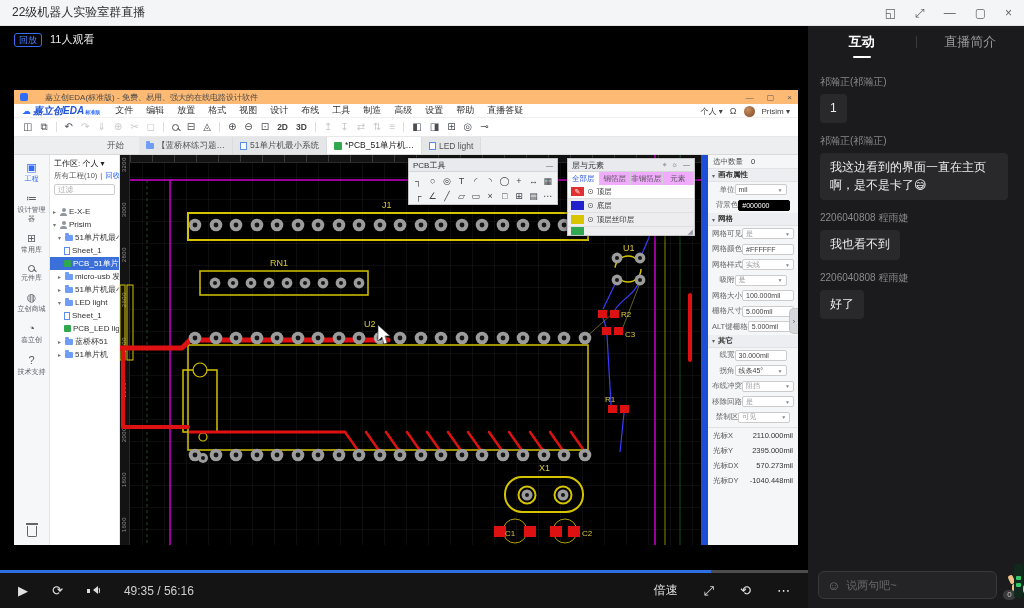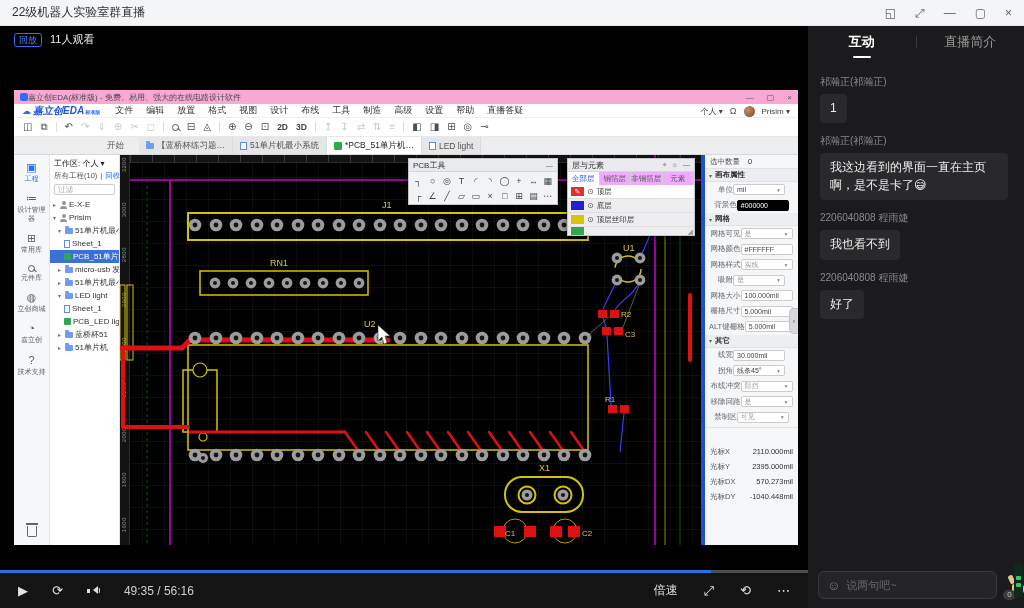--- a/index.html
+++ b/index.html
@@ -50,21 +50,21 @@
   .chat-input input::placeholder{color:#68686a}
   .like-btn{position:relative;width:24px;height:24px;cursor:pointer;flex-shrink:0}
   .t-stick{position:absolute;left:3px;top:2px;width:5px;height:9px;background:#f0c089;border-radius:2px;transform:rotate(-25deg)}
   .t-fist{position:absolute;left:6px;bottom:3px;width:12px;height:10px;background:#f0c089;border-radius:2px 4px 4px 2px}
   .like-badge{position:absolute;left:-3px;bottom:-3px;background:#3a3a3d;color:#c6c6c6;font-size:8px;border-radius:6px;padding:0 4px;line-height:10px}
   .mini-widget{position:absolute;right:1px;bottom:10px;width:9px;height:34px;background:#10291c;border-radius:3px;display:flex;flex-direction:column;align-items:center;justify-content:center;gap:3px;cursor:pointer}
   .mini-widget i{display:block;width:5px;height:4px;background:#35c96d;border-radius:1px}
 
   
   .eda{position:absolute;left:14px;top:64px;width:784px;height:455px;background:#fff;z-index:4;font-size:9px}
-  .eda-title{height:14px;background:#f9a8d4;display:flex;align-items:center;gap:0;padding:0 6px}
+  .eda-title{height:14px;background:#fdba74;display:flex;align-items:center;gap:17px;padding:0 6px}
   .app-ic{width:8px;height:8px;background:#2e6bff;border-radius:2px;flex-shrink:0}
   .eda-title .tt{font-size:8px;color:#4a4a4a;white-space:nowrap}
   .eda-title .ctr{margin-left:auto;display:flex;gap:13px;color:#555;font-size:8px}
   .eda-menu{height:14px;background:#fff;display:flex;align-items:center;padding:0 8px;position:relative;border-bottom:1px solid #efefef}
   .logo{color:#2356d6;font-weight:bold;font-style:italic;font-size:10px;display:flex;align-items:baseline;white-space:nowrap}
   .logo .cloud{font-style:normal;color:#2e6bff;margin-right:2px;font-size:9px}
   .logo sup{font-size:5px;font-style:normal;margin-left:1px;color:#2e6bff}
   .menus{display:flex;gap:13px;margin-left:15px;font-size:9px;color:#333;white-space:nowrap}
   .menus span{cursor:pointer}
   .acc{position:absolute;right:8px;top:0;height:14px;display:flex;align-items:center;gap:7px;font-size:8px;color:#444}
@@ -96,21 +96,21 @@
   .trash{position:absolute;bottom:8px;left:50%;transform:translateX(-50%);width:10px;height:11px;border:1px solid #666;border-top:none;border-radius:0 0 2px 2px;cursor:pointer}
   .trash::before{content:'';position:absolute;top:-3px;left:-2px;width:12px;height:1.5px;background:#666}
 
   .proj{width:70px;background:#fff;border-right:1px solid #e4e4e4;display:flex;flex-direction:column;overflow:hidden;font-size:8px;color:#333}
   .proj-head{padding:3px 4px 0;white-space:nowrap;color:#222;display:flex;align-items:center;gap:2px;cursor:pointer}
   .proj-sub{padding:2px 4px 0;font-size:7.5px;color:#555;white-space:nowrap;display:flex;gap:3px;overflow:hidden}
   .proj-sub .link{color:#2e6bff;cursor:pointer}
   .filter{margin:3px 4px 2px;height:11px;border:1px solid #ccc;border-radius:2px;display:flex;align-items:center;padding:0 3px;background:#fff}
   .filter input{border:none;outline:none;width:100%;font-size:7.5px;color:#333;background:transparent}
   .filter input::placeholder{color:#aaa}
-  .tree{flex:1;overflow:hidden;margin-top:1px}
+  .tree{flex:1;overflow:hidden;margin-top:8px}
   .trow{height:13px;display:flex;align-items:center;gap:2px;padding-left:3px;white-space:nowrap;overflow:hidden;color:#333;cursor:pointer}
   .trow.i1{padding-left:8px}.trow.i2{padding-left:14px}
   .trow .arr{font-size:6px;color:#777;width:5px;flex-shrink:0}
   .trow.sel{background:#3b6fd9;color:#fff}
   .ic-user{width:7px;height:8px;position:relative;flex-shrink:0}
   .ic-user::before{content:'';position:absolute;left:1.5px;top:0;width:4px;height:4px;border-radius:50%;background:#9096a0}
   .ic-user::after{content:'';position:absolute;left:0;bottom:0;width:7px;height:3px;border-radius:3px 3px 0 0;background:#9096a0}
   .ic-folder{width:8px;height:6px;background:#6f9df5;border-radius:1px;position:relative;flex-shrink:0;margin-top:1px}
   .ic-folder::before{content:'';position:absolute;top:-2px;left:0;width:4px;height:2px;background:#6f9df5;border-radius:1px 1px 0 0}
   .ic-sheet{width:6px;height:8px;border:1px solid #5b8def;background:#fff;flex-shrink:0}
@@ -134,32 +134,32 @@
   .lay-tabs{display:flex;height:13px;background:#f0abfc;font-size:7.5px;color:#555}
   .lay-tab{flex:1;display:flex;align-items:center;justify-content:center;border-right:1px solid #d0d0d4;cursor:pointer;white-space:nowrap}
   .lay-tab.active{background:#fff;color:#2356d6}
   .lay-row{height:14px;display:flex;align-items:center;gap:3px;padding:0 3px;font-size:7.5px;color:#333;background:#ededf0;border-bottom:1px solid #e0e0e3;cursor:pointer}
   .lay-row.part{height:8px;overflow:hidden;border-bottom:none}
   .sw{width:13px;height:9px;position:relative;flex-shrink:0}
   .sw .pen{position:absolute;inset:0;color:#fff;font-size:7px;line-height:9px;text-align:center}
   .eye{font-size:8px;color:#555}
   .grip{position:absolute;right:1px;bottom:-1px;font-size:7px;color:#99a}
 
-  .props{width:97px;background:#f5f6f8;border-left:4px solid #1d4ed8;font-size:7.5px;color:#555;display:flex;flex-direction:column;overflow:hidden}
+  .props{width:97px;background:#f5f6f8;border-left:7px solid #1d4ed8;font-size:7.5px;color:#555;display:flex;flex-direction:column;overflow:hidden}
   .sel-row{height:14px;display:flex;align-items:center;gap:8px;padding:0 5px;border-bottom:1px solid #e2e2e2}
   .psec{height:13px;display:flex;align-items:center;gap:3px;padding:0 4px;background:#eceef1;color:#333;font-weight:bold;border-bottom:1px solid #e2e2e2;cursor:pointer}
   .psec .car{font-size:6px;color:#666;font-weight:normal}
   .prow{height:15.5px;display:flex;align-items:center;justify-content:center;padding:0 4px}
   .plabel{color:#666;white-space:nowrap}
   .pctl{width:52px;height:11px;background:#fff;border:1px solid #ccc;border-radius:2px;display:flex;align-items:center;justify-content:space-between;padding:0 3px;font-size:7px;color:#444;white-space:nowrap;cursor:pointer;overflow:hidden}
   .pctl.gray{color:#999}
   .pctl .dar{font-size:5px;color:#888}
   .pctl.noarrow{justify-content:flex-start}
   .pctl.colorblack{background:#000;color:#fff;border-color:#000;justify-content:flex-start}
-  .pcur-group{border-top:1px solid #e2e2e2;margin-top:2px;padding-top:16px}
+  .pcur-group{border-top:1px solid #e2e2e2;margin-top:2px;padding-top:0}
   .pcur{height:15px;display:flex;align-items:center;justify-content:space-between;padding:0 5px}
   .pcur .v{color:#333}
   .collapse{position:absolute;right:0;top:218px;width:9px;height:26px;background:#d7d8db;border:1px solid #c2c3c6;border-right:none;border-radius:5px 0 0 5px;display:flex;align-items:center;justify-content:center;font-size:7px;color:#555;z-index:8;cursor:pointer}
 </style>
 </head>
 <body>
 
 <div class="titlebar">
   <span class="t">22级机器人实验室群直播</span>
   <div class="win-ctrl">

